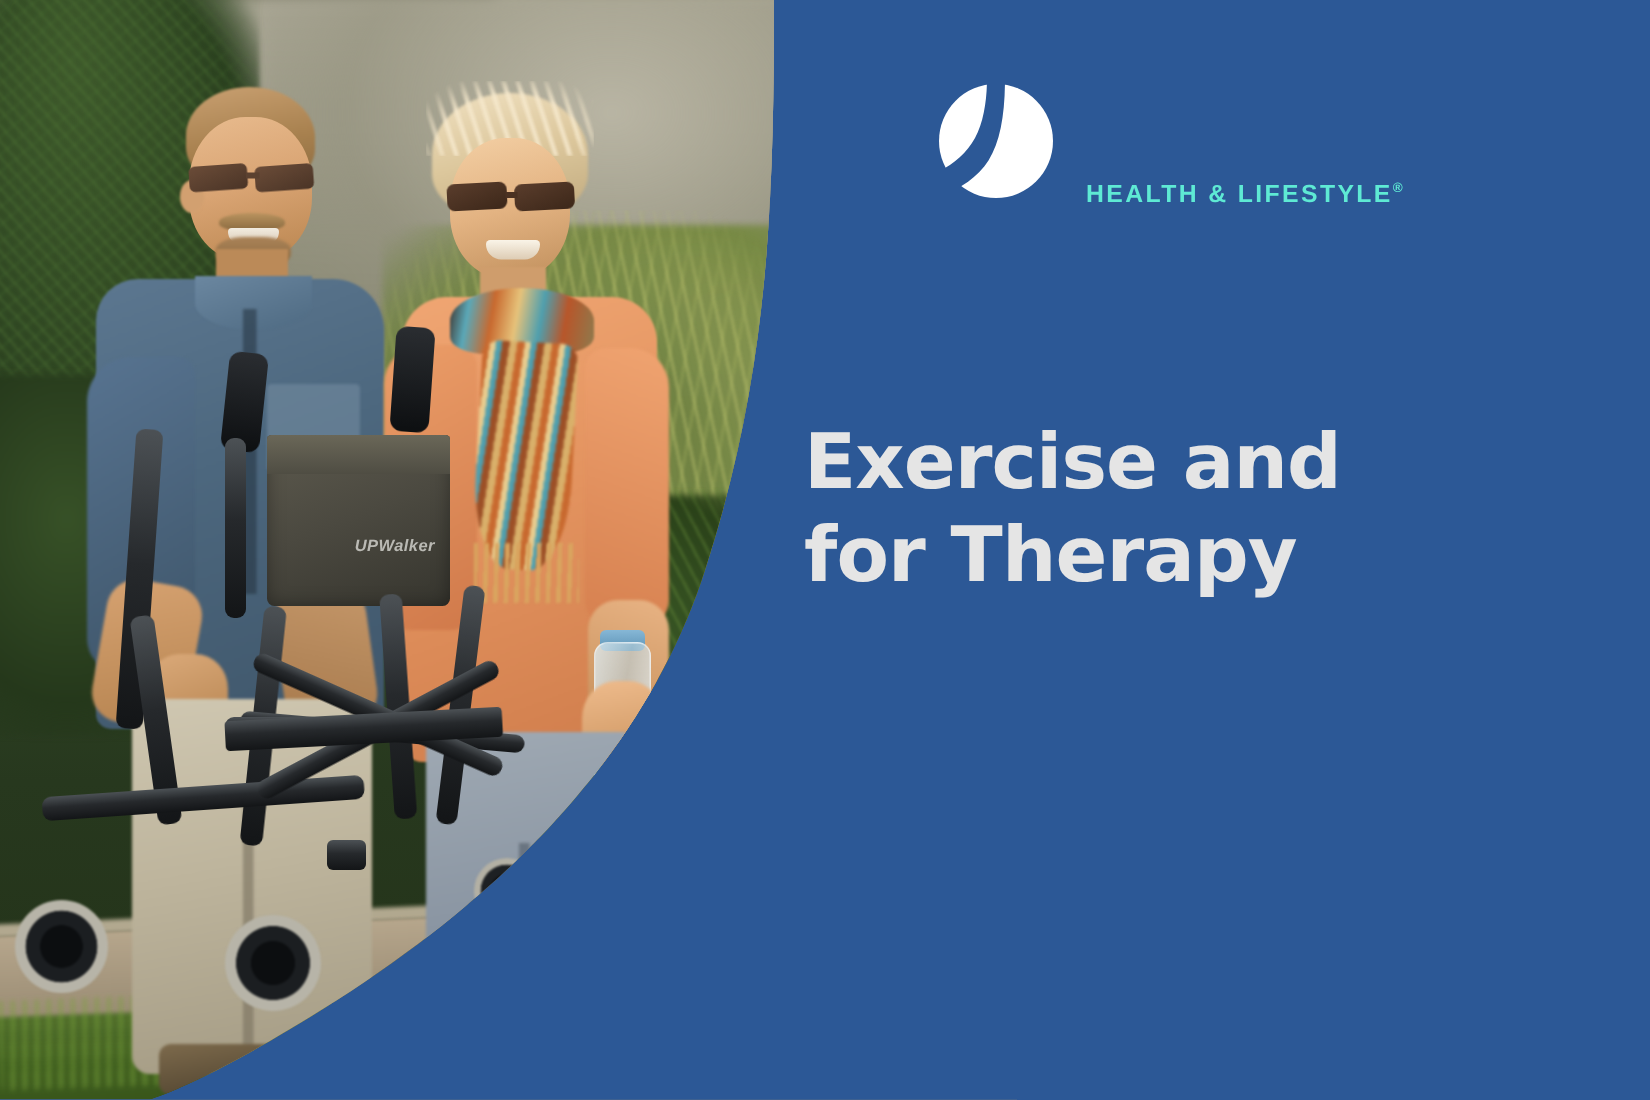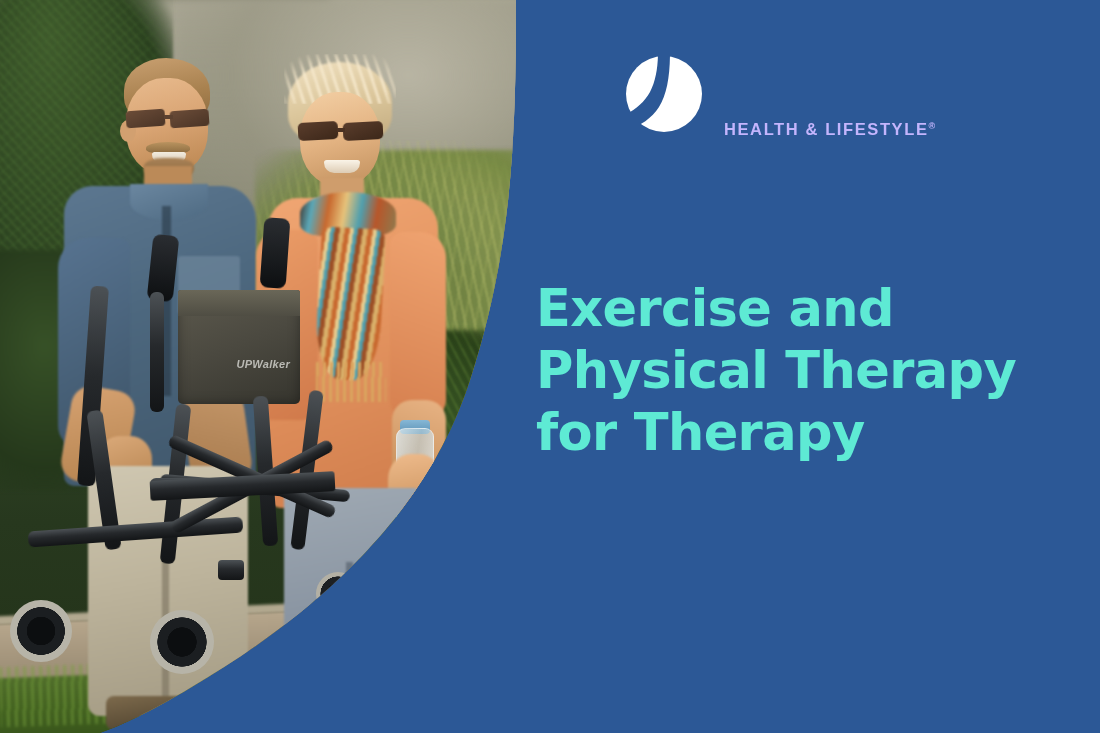--- a/index.html
+++ b/index.html
@@ -421,31 +421,31 @@
     position:absolute; left:0; top:4px; width:76px; height:76px;
   }
   .logo-word{
     position:absolute; left:92px; top:-2px;
     font-size:74px; font-weight:700; color:#ffffff;
     letter-spacing:-1.5px; line-height:1;
     font-family:"DejaVu Sans", sans-serif;
   }
   .logo-tagline{
     position:absolute; left:98px; top:68px;
-    font-size:16.5px; font-weight:700; color:#c4b5fd;
+    font-size:16.5px; font-weight:700; color:#5eead4;
     letter-spacing:1.6px;
     font-family:"Liberation Sans", sans-serif;
     white-space:nowrap;
   }
   .logo-tagline sup{ font-size:9px; vertical-align:super; letter-spacing:0; }
 
   .headline{
     position:absolute; left:536px; top:278px;
     width:540px;
-    color:#5eead4;
+    color:#e5e5e5;
     font-family:"DejaVu Sans", sans-serif;
     font-weight:700;
     font-size:51px;
     line-height:1.22;
     letter-spacing:-0.6px;
   }
   .headline span{ display:block; white-space:nowrap; }
 </style>
 </head>
 <body>
@@ -589,17 +589,16 @@
           </mask>
         </defs>
         <circle cx="38" cy="38" r="38" fill="#ffffff" mask="url(#jmask2)"></circle>
       </svg>
     </div>
     <div class="logo-tagline"><span>HEALTH &amp; LIFESTYLE</span><sup>®</sup></div>
   </div>
 
   <div class="headline">
     <span>Exercise and</span>
-    <span>Physical Therapy</span>
     <span>for Therapy</span>
   </div>
 
 </div>
 
 </body></html>

